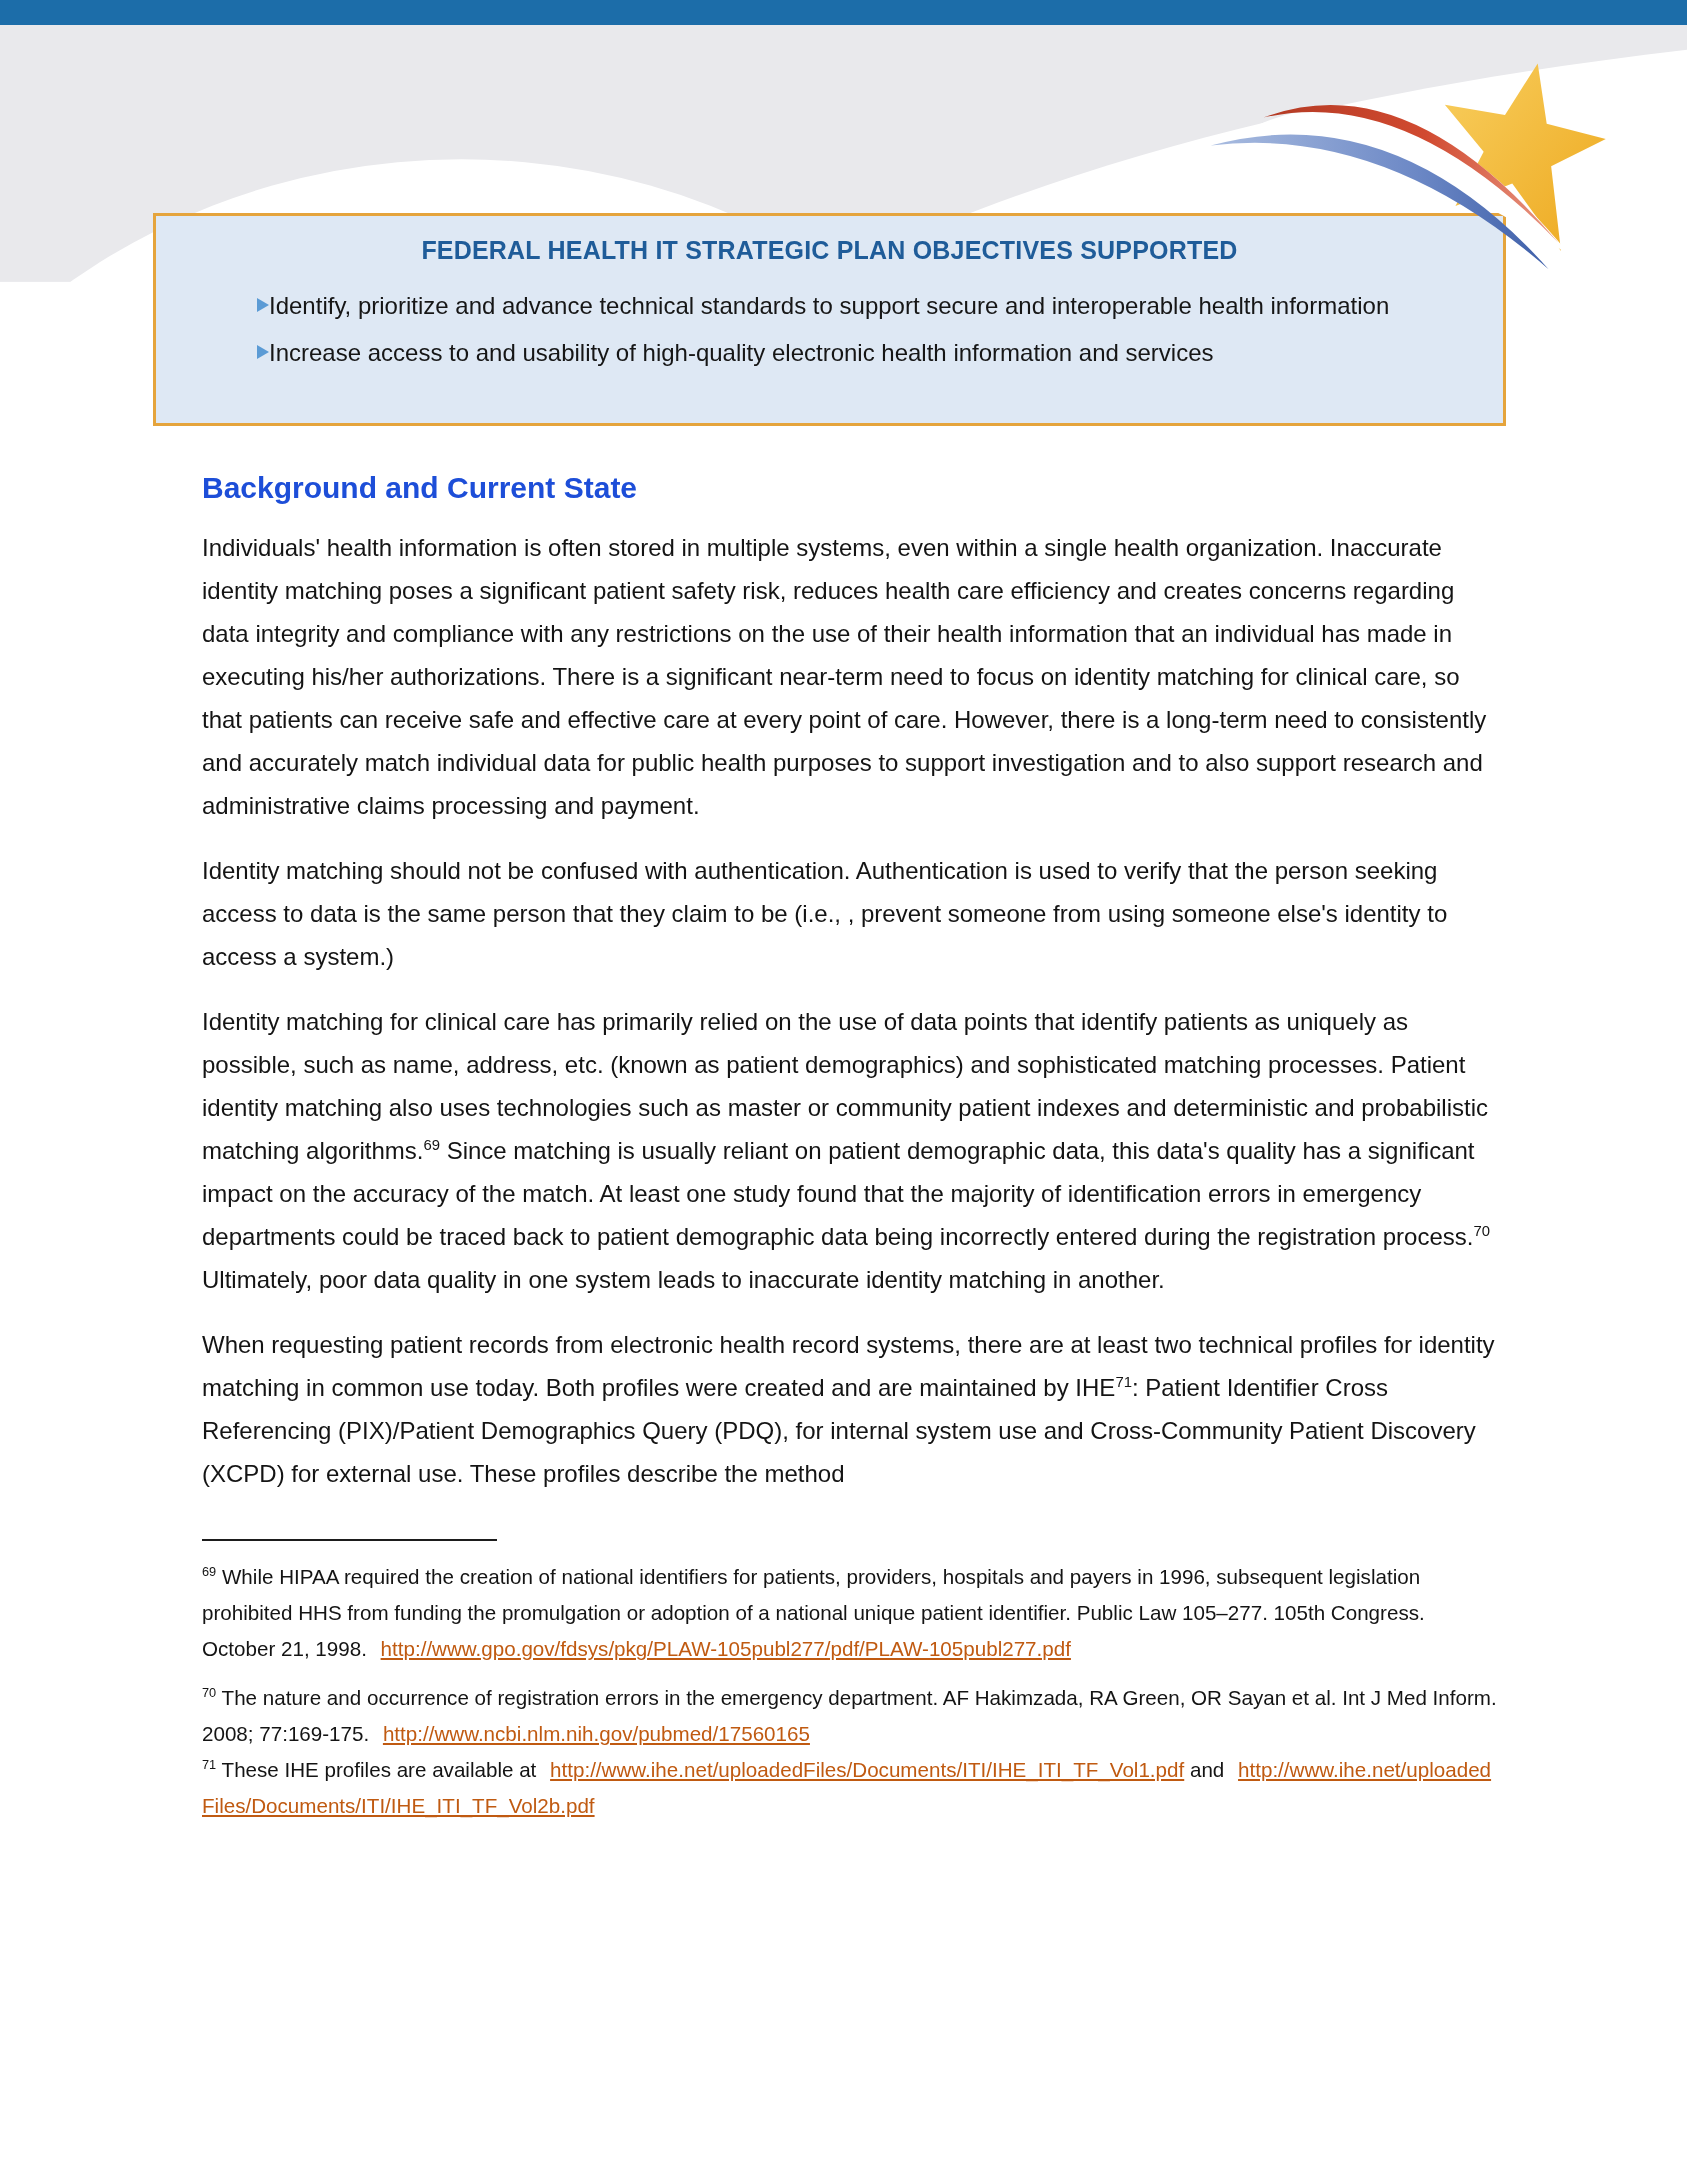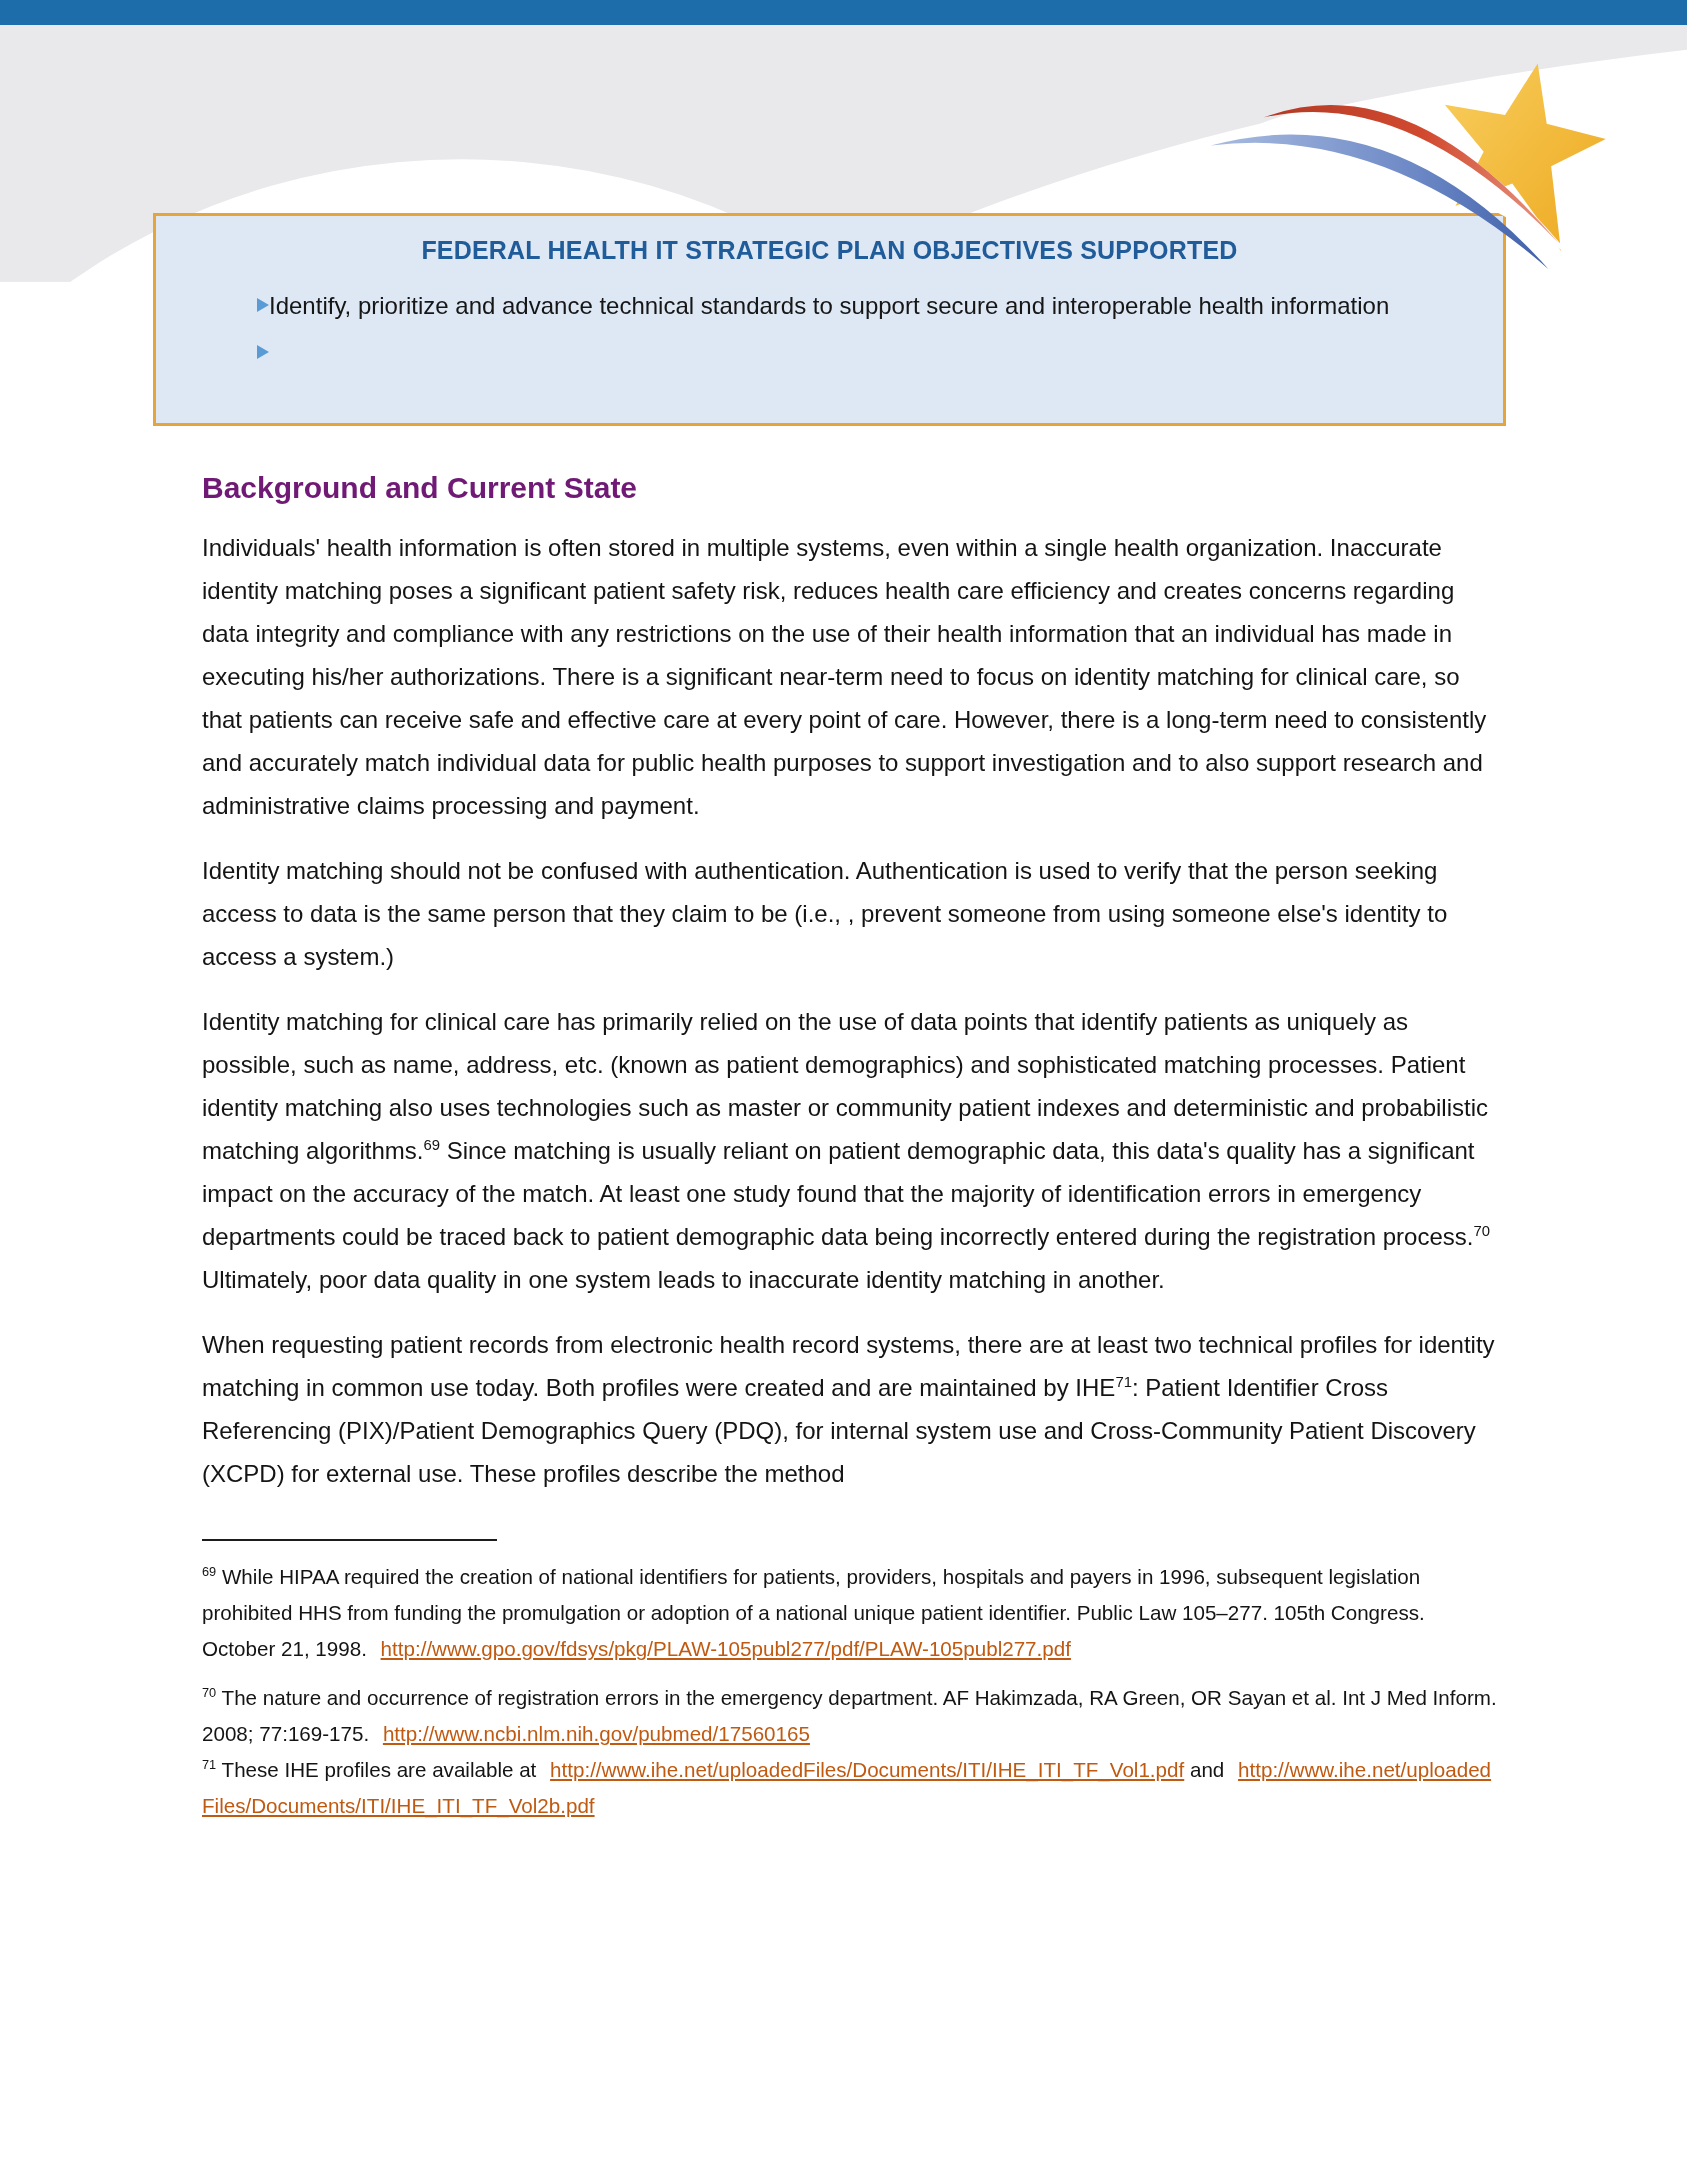--- a/index.html
+++ b/index.html
@@ -9,21 +9,21 @@
   .swoosh{position:absolute;top:25px;left:0;width:1687px;height:280px;}
   .logo{position:absolute;top:45px;left:1186px;width:445px;height:305px;z-index:3;}
   .callout{position:absolute;left:153px;top:213px;width:1353px;height:213px;box-sizing:border-box;
            background:#dee8f4;border:3.3px solid #e5a43c;padding:13px 38px 0 38px;z-index:1;}
   .callout-title{text-align:center;color:#1f5c99;font-weight:bold;font-size:25px;margin:6.6px 0 21.4px 0;letter-spacing:0.2px;}
   .bullet-row{display:flex;align-items:flex-start;padding-left:63px;font-size:24px;line-height:40px;color:#161616;}
   .bullet-row + .bullet-row{margin-top:6.6px;}
   .tri{flex:0 0 auto;width:0;height:0;margin-top:12.4px;
        border-left:12.4px solid #5b9bd5;border-top:7.4px solid transparent;border-bottom:7.4px solid transparent;}
   .content{position:absolute;left:202px;top:471px;width:1295px;z-index:2;}
-  .content h2{font-size:30px;font-weight:bold;color:#701a75;margin:0 0 21.4px 0;}
+  .content h2{font-size:30px;font-weight:bold;color:#1d4ed8;margin:0 0 21.4px 0;}
   .content p{font-size:24px;line-height:43px;margin:0 0 22px 0;}
   sup{font-size:0.62em;line-height:0;}
   a.lnk{color:#c05a11;text-decoration:underline;word-break:break-all;padding-left:8px;}
   .fnsep{width:295px;border:none;border-top:2.5px solid #1d1d1d;margin:44px 0 18px 0;}
   .footnote{font-size:20.6px;line-height:36px;}
   .footnote.gap{margin-bottom:13px;}
   .pagenum{position:absolute;top:2048px;left:0;width:1687px;text-align:center;font-size:22px;color:#b91c1c;}
   .smudge{position:absolute;left:231px;top:1942px;width:206px;height:21.4px;background:#ececf0;opacity:.65;}
 </style>
 </head>
@@ -64,20 +64,21 @@
   </svg>
 
   <div class="callout">
     <div class="callout-title">FEDERAL HEALTH IT STRATEGIC PLAN OBJECTIVES SUPPORTED</div>
     <div class="bullet-row">
       <span class="tri"></span>
       <span>Identify, prioritize and advance technical standards to support secure and interoperable health information</span>
     </div>
     <div class="bullet-row">
       <span class="tri"></span>
+      <span>Increase access to and usability of high-quality electronic health information and services</span>
     </div>
   </div>
 
   <div class="content">
     <h2>Background and Current State</h2>
     <p><span>Individuals' health information is often stored in multiple systems, even within a single health organization. Inaccurate identity matching poses a significant patient safety risk, reduces health care efficiency and creates concerns regarding data integrity and compliance with any restrictions on the use of their health information that an individual has made in executing his/her authorizations. There is a significant near-term need to focus on identity matching for clinical care, so that patients can receive safe and effective care at every point of care.  However, there is a long-term need to consistently and accurately match individual data for public health purposes to support investigation and to also support research and administrative claims processing and payment.</span></p>
     <p><span>Identity matching should not be confused with authentication.  Authentication is used to verify that the person seeking access to data is the same person that they claim to be (i.e., , prevent someone from using someone else's identity to access a system.)</span></p>
     <p><span>Identity matching for clinical care has primarily relied on the use of data points that identify patients as uniquely as possible, such as name, address, etc. (known as patient demographics) and sophisticated matching processes.  Patient identity matching also uses technologies such as master or community patient indexes and deterministic and probabilistic matching algorithms.</span><sup>69</sup><span>  Since matching is usually reliant on patient demographic data, this data's quality has a significant impact on the accuracy of the match. At least one study found that the majority of identification errors in emergency departments could be traced back to patient demographic data being incorrectly entered during the registration process.</span><sup>70</sup><span> Ultimately, poor data quality in one system leads to inaccurate identity matching in another.</span></p>
     <p><span>When requesting patient records from electronic health record systems, there are at least two technical profiles for identity matching in common use today.  Both profiles were created and are maintained by IHE</span><sup>71</sup><span>: Patient Identifier Cross Referencing (PIX)/Patient Demographics Query (PDQ), for internal system use and Cross-Community Patient Discovery (XCPD) for external use. These profiles describe the method</span></p>
 

